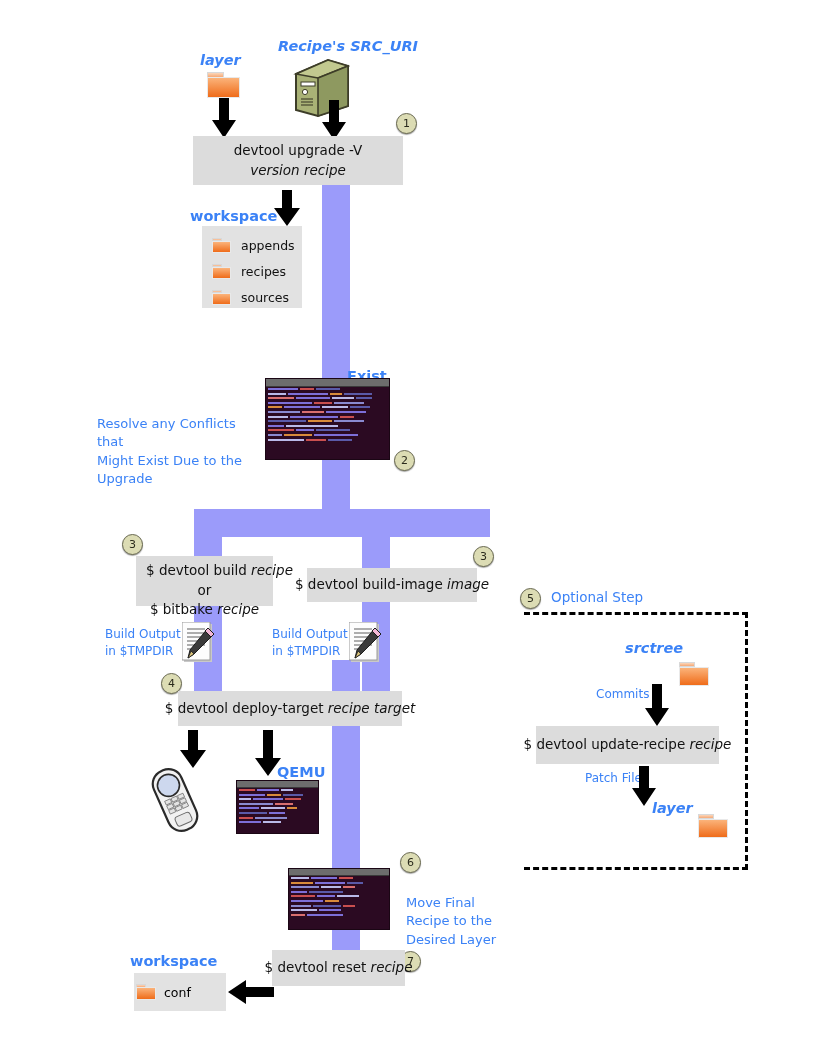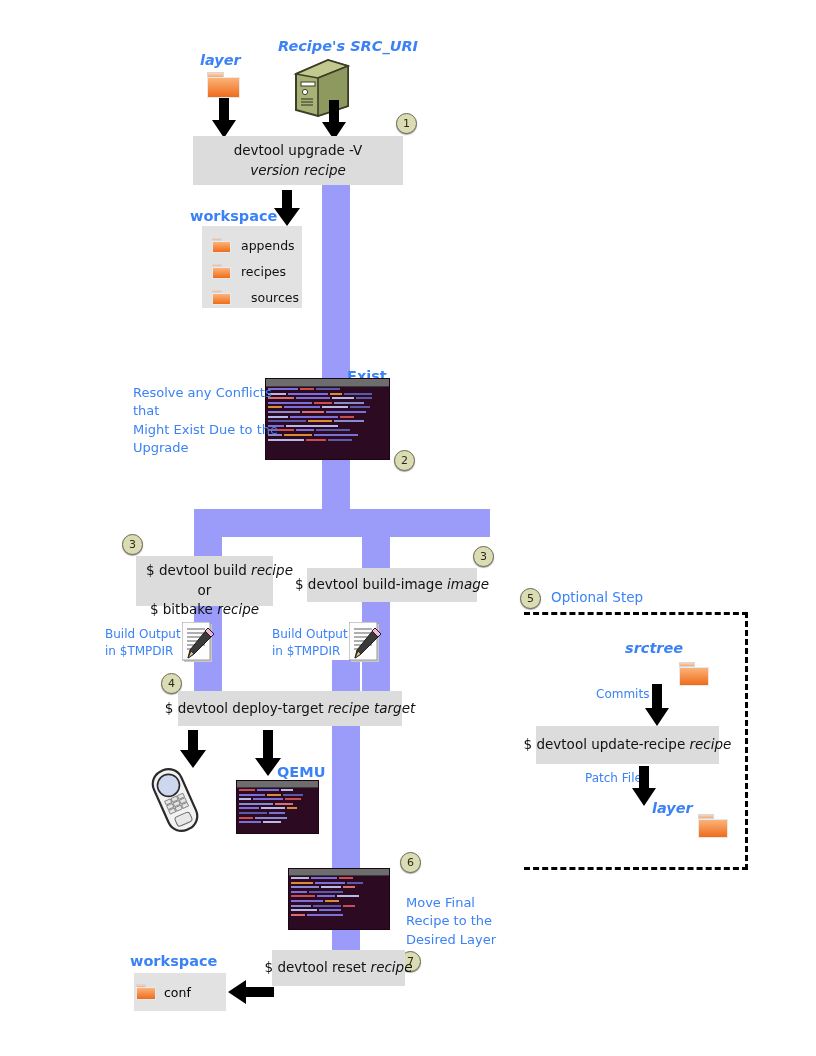--- a/index.html
+++ b/index.html
@@ -231,21 +231,21 @@
         <span class="f-tab"></span>
           <span class="f-body"></span>
       </span>
       <span style="margin-left:10px;">recipes</span>
     </div>
     <div class="panel-row">
       <span class="folder" style="width:19px;height:15px;flex:none;">
         <span class="f-tab"></span>
           <span class="f-body"></span>
       </span>
-      <span style="margin-left:20px;">sources</span>
+      <span style="margin-left:10px;">sources</span>
     </div>
   </div>
 
   
   <div class="lbl bold" style="left:347px; top:366px;">Exist</div>
   <div class="term" style="left:265px; top:378px; width:125px; height:82px;">
     <div class="titlebar"></div>
     <div class="body">
       <div class="tline">
           <span class="seg" style="width:30px;background:#7d6fd8"></span>
@@ -304,21 +304,21 @@
           <span class="seg" style="width:28px;background:#d98b3a"></span>
           <span class="seg" style="width:44px;background:#7d6fd8"></span>
         </div>
       <div class="tline">
           <span class="seg" style="width:36px;background:#b9b9e8"></span>
           <span class="seg" style="width:20px;background:#c94f4f"></span>
           <span class="seg" style="width:24px;background:#5a5aa8"></span>
         </div>
     </div>
   </div>
-  <div class="lbl" style="left:97px; top:384px; width:160px;margin-left:36px;">Resolve any Conflicts that
+  <div class="lbl" style="left:97px; top:415px; width:160px;">Resolve any Conflicts that
 Might Exist Due to the
 Upgrade</div>
   <div class="badge" style="left:394px; top:450px;">2</div>
 
   
   <div class="badge" style="left:122px; top:534px;">3</div>
   <div class="badge" style="left:473px; top:546px;">3</div>
 
   <div class="cmdbox" style="left:307px; top:568px; width:170px; height:34px;">
     <span style="white-space:nowrap;">

